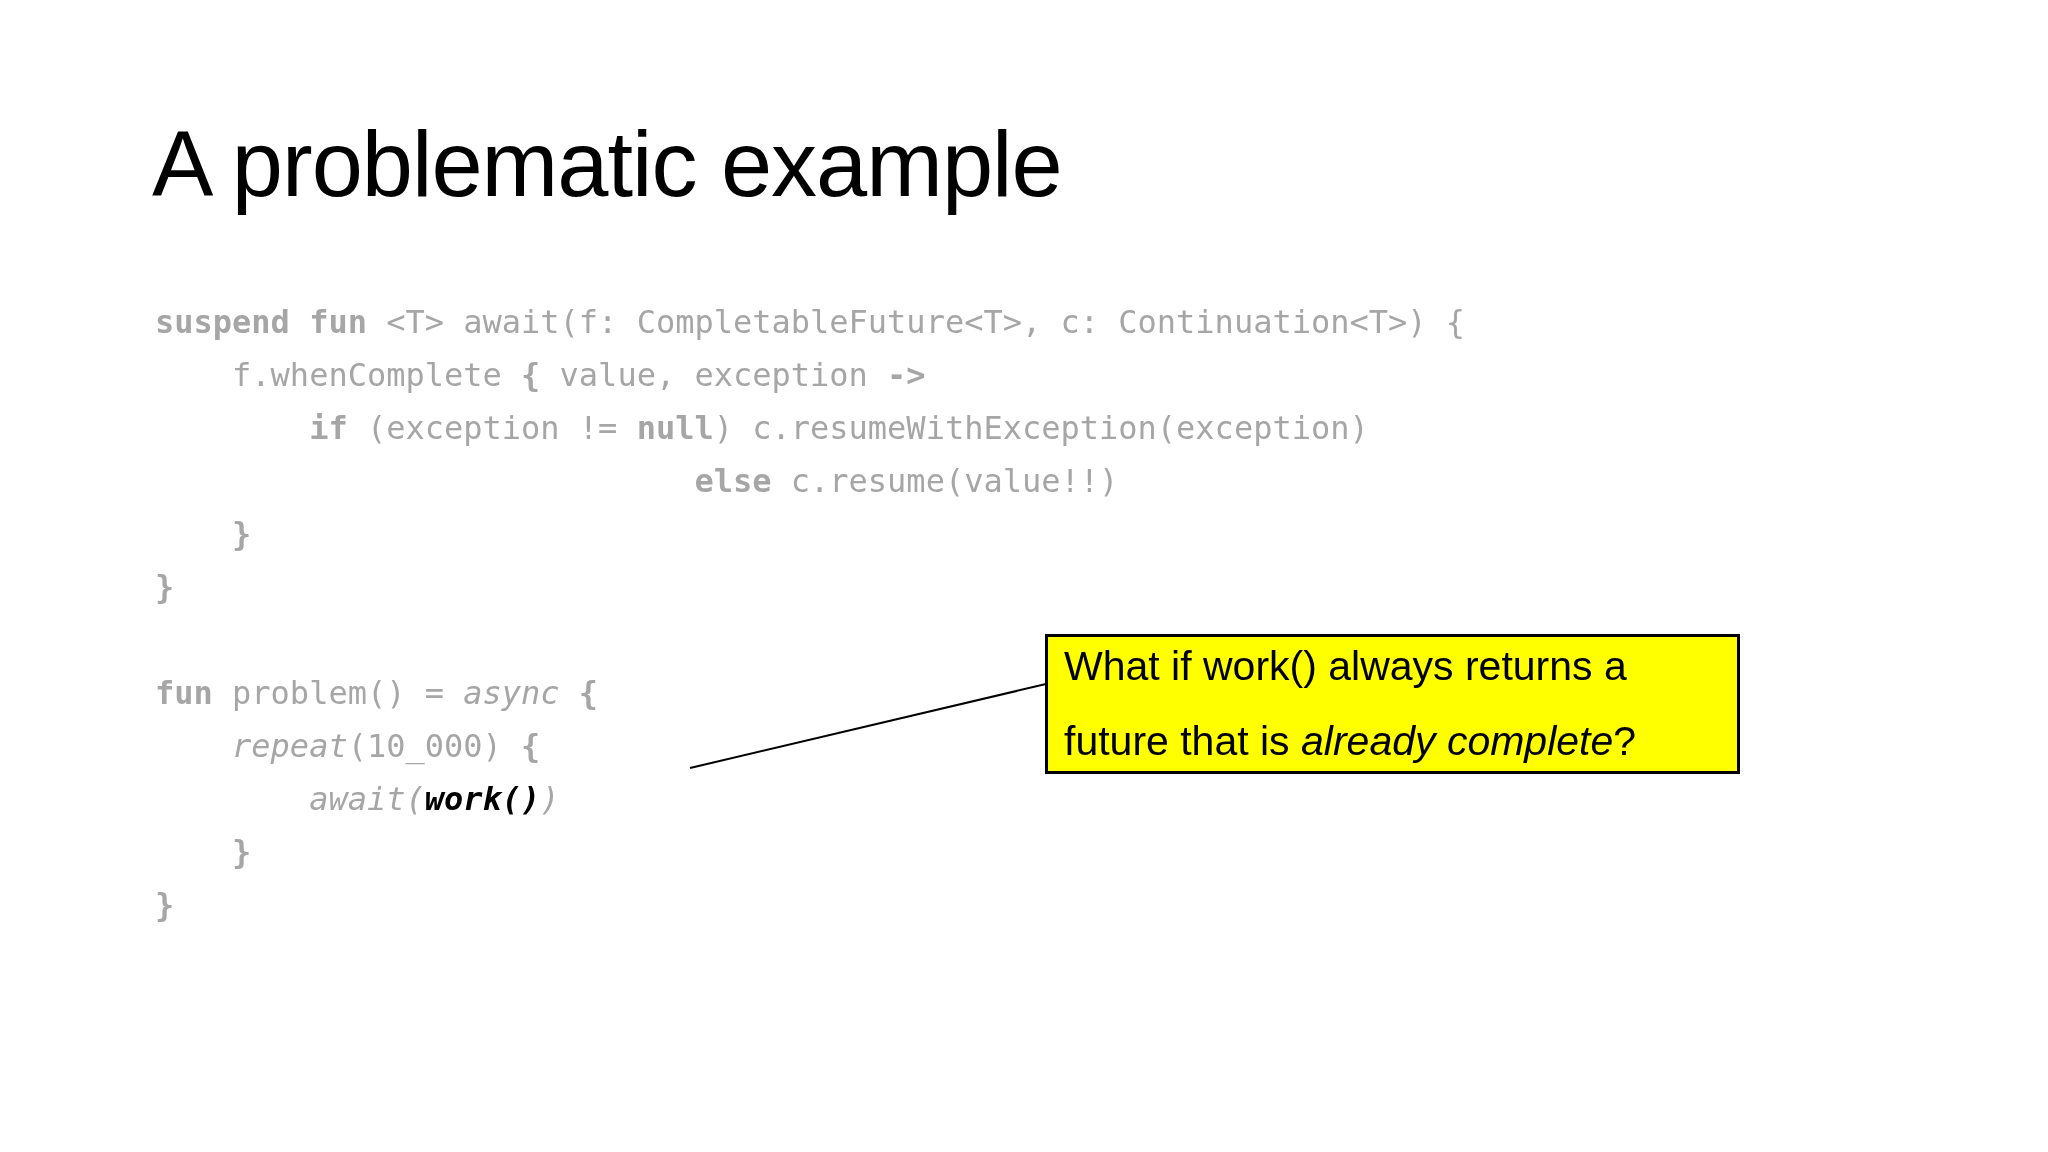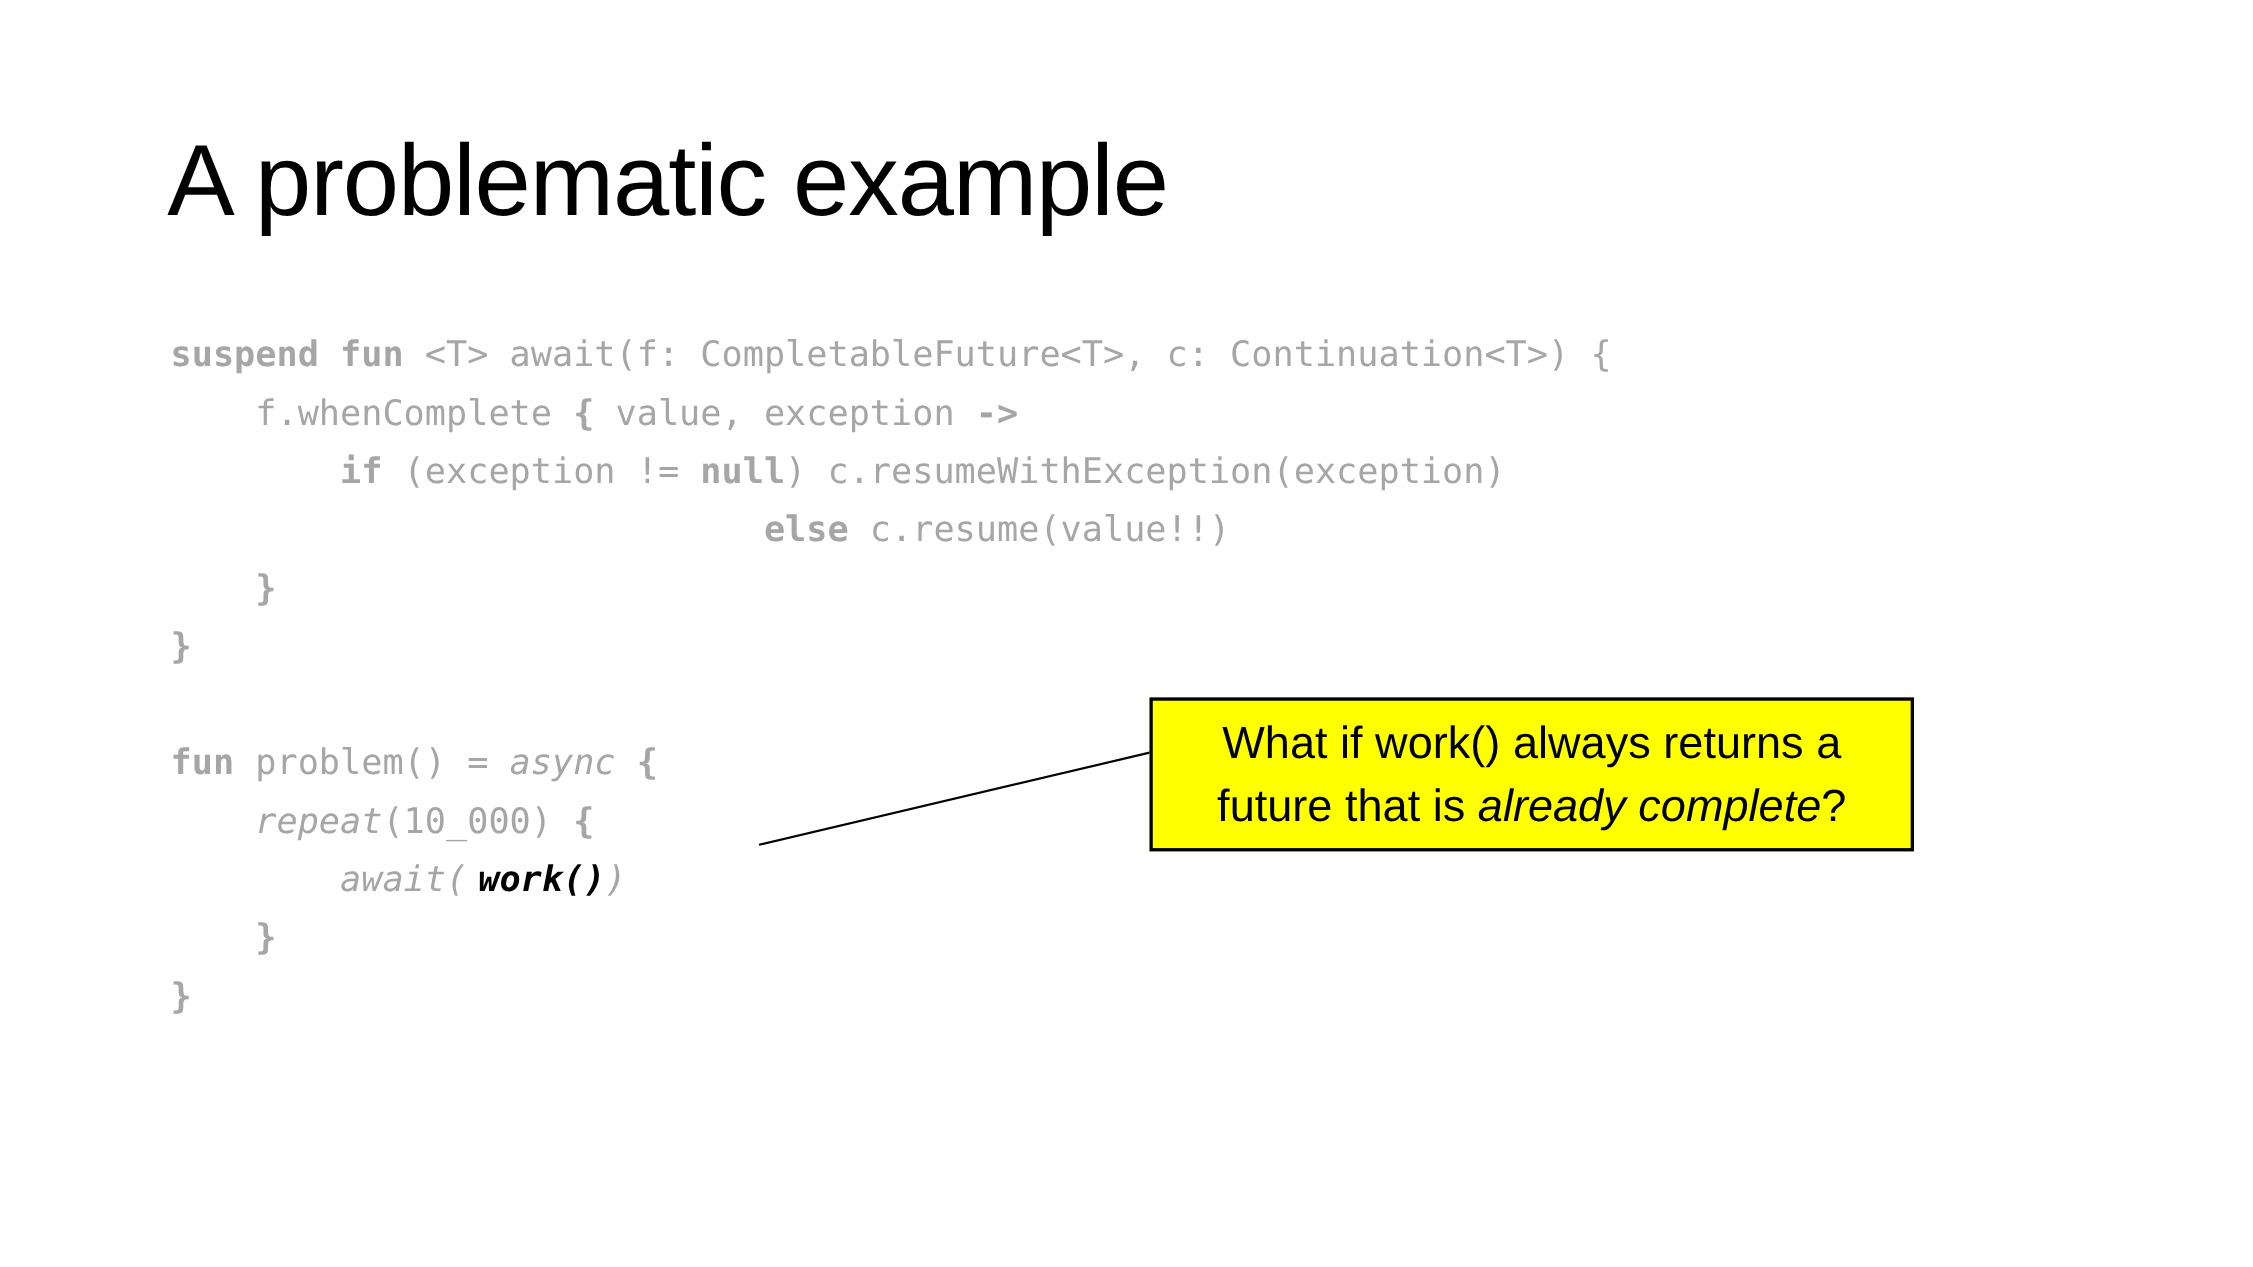--- a/index.html
+++ b/index.html
@@ -28,45 +28,45 @@
     top: 296px;
     font-family: "DejaVu Sans Mono", "Liberation Mono", monospace;
     font-size: 32px;
     line-height: 53px;
     color: #a6a6a6;
     white-space: pre;
   }
   .code-line { min-height: 53px; }
   .s-b { font-weight: bold; }
   .s-i { font-style: italic; }
-  .s-k { color: #000000; margin-left: 10px; }
+  .s-k { color: #000000; }
   .connector {
     position: absolute;
     left: 0;
     top: 0;
     width: 2048px;
     height: 1152px;
     pointer-events: none;
   }
   .callout {
     position: absolute;
     left: 1045px;
     top: 634px;
     width: 695px;
     height: 140px;
     box-sizing: border-box;
     background: #ffff00;
     border: 3px solid #000000;
     display: flex;
     align-items: center;
     justify-content: center;
-    text-align: center;
+    text-align: left;
     padding: 0 16px;
     font-size: 41px;
-    line-height: 57px;
+    line-height: 75px;
     color: #000000;
   }
 </style>
 </head>
 <body>
 
 <div class="slide">
 
   <h1 class="title">A problematic example</h1>
 

